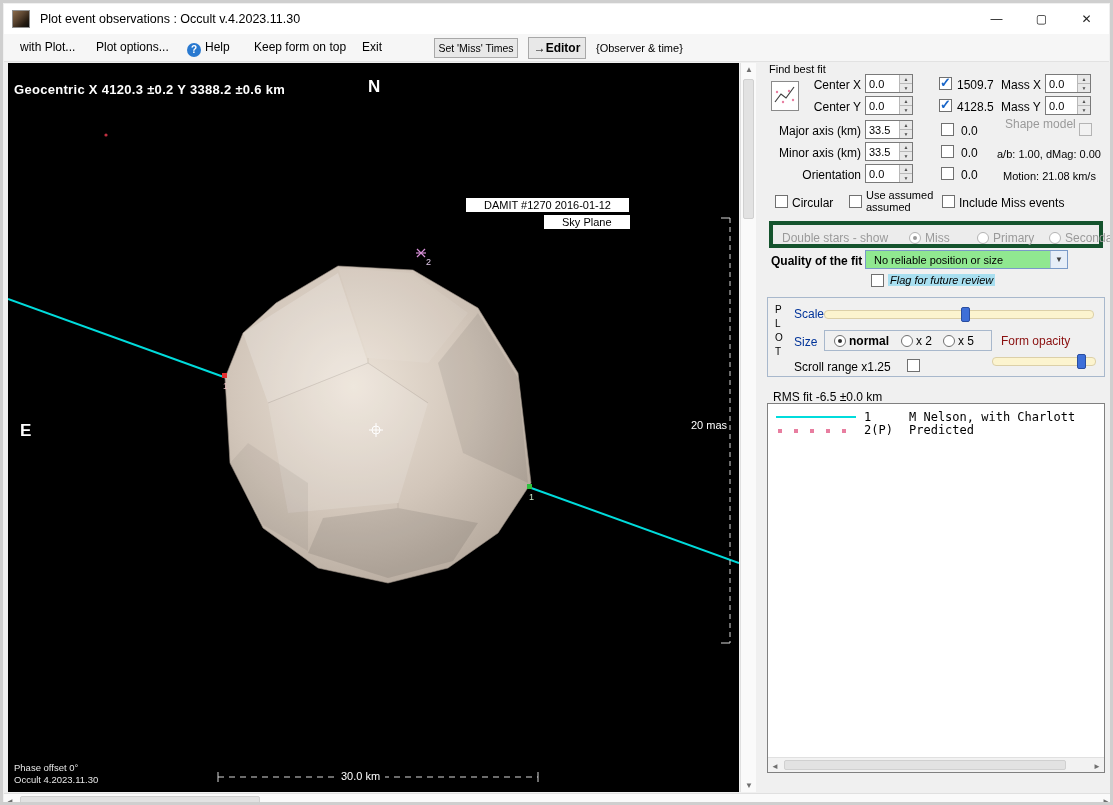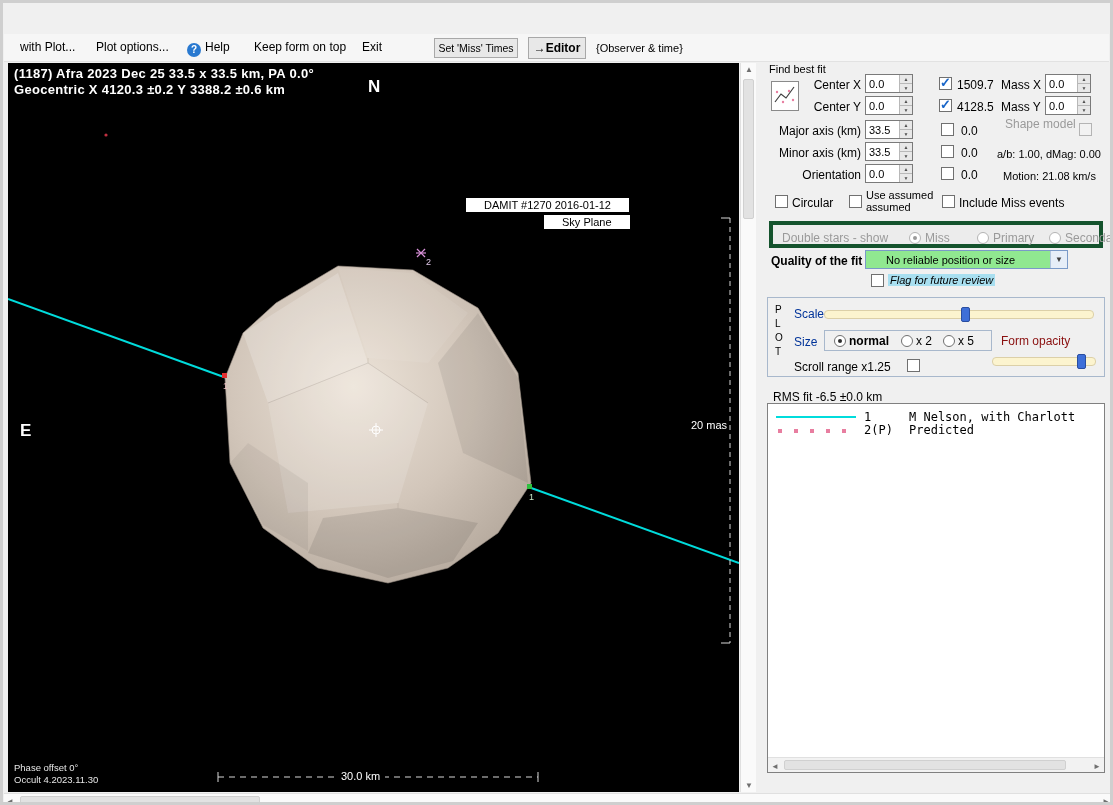--- a/index.html
+++ b/index.html
@@ -48,39 +48,48 @@
   .cb { position:absolute; width:13px; height:13px; border:1px solid #707070; background:#fff; }
   .cb.checked::after { content:"✓"; position:absolute; left:0px; top:-3px; font-size:13px; font-weight:bold; color:#1a66c8; }
   .cb.dis { border-color:#b4b4b4; background:#f2f2f2; }
   .radio { position:absolute; width:12px; height:12px; border:1px solid #707070; border-radius:50%; background:#fff; }
   .radio.sel::after { content:""; position:absolute; left:3px; top:3px; width:4px; height:4px; border-radius:50%; background:#2b2b2b; }
   .radio.dis { border-color:#b4b4b4; }
   .radio.dis.sel::after { background:#9a9a9a; }
   .grpbox { position:absolute; border:4px solid #14532d; background:#ececec; }
   .plotbox { position:absolute; border:1px solid #a8b8cc; }
   .dd { position:absolute; height:19px; border:1px solid #7a9ac8; background:#8fe98; display:flex; }
-  .dd .txt { flex:1; font-size:11px; padding:3px 0 0 20px; background:#90e890; white-space:nowrap; overflow:hidden; }
+  .dd .txt { flex:1; font-size:11px; padding:3px 0 0 8px; background:#90e890; white-space:nowrap; overflow:hidden; }
   .dd .arr { width:17px; background:#e6eef8; border-left:1px solid #b0c4de; font-size:8px; color:#404040; text-align:center; line-height:17px; }
   .slider { position:absolute; height:9px; background:#fcf4cf; border:1px solid #dcd0a8; border-radius:4px; }
   .sl-thumb { position:absolute; width:9px; height:15px; top:-4px; background:#3e6fd8; border:1px solid #2a4ea0; border-radius:2px; }
   .flag { background:#a8dff0; font-style:italic; font-size:11px; padding:0 2px; }
   .legend { position:absolute; left:6px; top:342px; width:338px; height:370px; background:#fff; border:1px solid #808080; }
   .mono { font-family:"DejaVu Sans Mono", monospace; font-size:12px; white-space:nowrap; }
   .lhscroll { position:absolute; left:0; bottom:0; width:100%; height:15px; background:#f2f2f2; border-top:1px solid #e0e0e0; }
   .dot { position:absolute; width:4px; height:4px; background:#e87ea0; }
   .blue { color:#003399;text-align:right; }
   .dred { color:#8a1010; }
   .bold { font-weight:bold; }
   .fitbtn { position:absolute; left:10px; top:20px; width:28px; height:30px; background:#fff; border:1px solid #8a8a8a; }
 </style>
 </head>
 <body>
 
 <div class="window">
 
+  <div class="titlebar">
+    <div class="appico"></div>
+    <div class="wtitle">Plot event observations : Occult v.4.2023.11.30</div>
+    <div class="wctrls">
+      <div class="wctrl">—</div>
+      <div class="wctrl">▢</div>
+      <div class="wctrl">✕</div>
+    </div>
+  </div>
 
   <div class="menubar">
     <span class="mitem" style="left:16px">with Plot...</span>
     <span class="mitem" style="left:92px">Plot options...</span>
     <span class="mitem" style="left:183px"><span class="helpico">?</span><span>Help</span></span>
     <span class="mitem" style="left:250px">Keep form on top</span>
     <span class="mitem" style="left:358px">Exit</span>
     <span class="mbtn" style="left:430px;top:4px;width:84px;height:20px;font-size:10.5px;line-height:18px">Set 'Miss' Times</span>
     <span class="mbtn bold" style="left:524px;top:3px;width:58px;height:22px;font-size:12px;line-height:20px">→Editor</span>
     <span class="mitem small" style="left:592px;top:8px">{Observer &amp; time}</span>
@@ -131,21 +140,20 @@
         <line x1="713" y1="580" x2="722" y2="580"></line>
       </g>
 
       <g stroke="#d8d8d8" stroke-width="1">
         <line x1="210" y1="714" x2="530" y2="714" stroke-dasharray="6 5"></line>
         <line x1="210" y1="709" x2="210" y2="719"></line>
         <line x1="530" y1="709" x2="530" y2="719"></line>
       </g>
     </svg>
 
-    <div class="pt ptitle" style="left:6px;top:3px">(1187) Afra  2023 Dec 25   33.5 x 33.5 km,  PA 0.0°</div>
     <div class="pt ptitle" style="left:6px;top:19px">Geocentric  X  4120.3 ±0.2  Y 3388.2 ±0.6 km</div>
     <div class="pt bold" style="left:360px;top:14px;font-size:17px">N</div>
     <div class="pt bold" style="left:12px;top:358px;font-size:17px">E</div>
     <div class="wbox a" style="left:458px;top:135px">DAMIT #1270 2016-01-12</div>
     <div class="wbox a" style="left:536px;top:152px">Sky Plane</div>
     <div class="pt small" style="left:683px;top:356px">20 mas</div>
     <div class="pt small" style="left:328px;top:707px;background:#000;padding:0 5px">30.0 km</div>
     <div class="pt mklbl" style="left:215px;top:318px;color:#e8c0c0">1</div>
     <div class="pt mklbl" style="left:521px;top:429px;color:#c8e8c8">1</div>
     <div class="pt mklbl" style="left:418px;top:194px;color:#e0c8e8">2</div>

